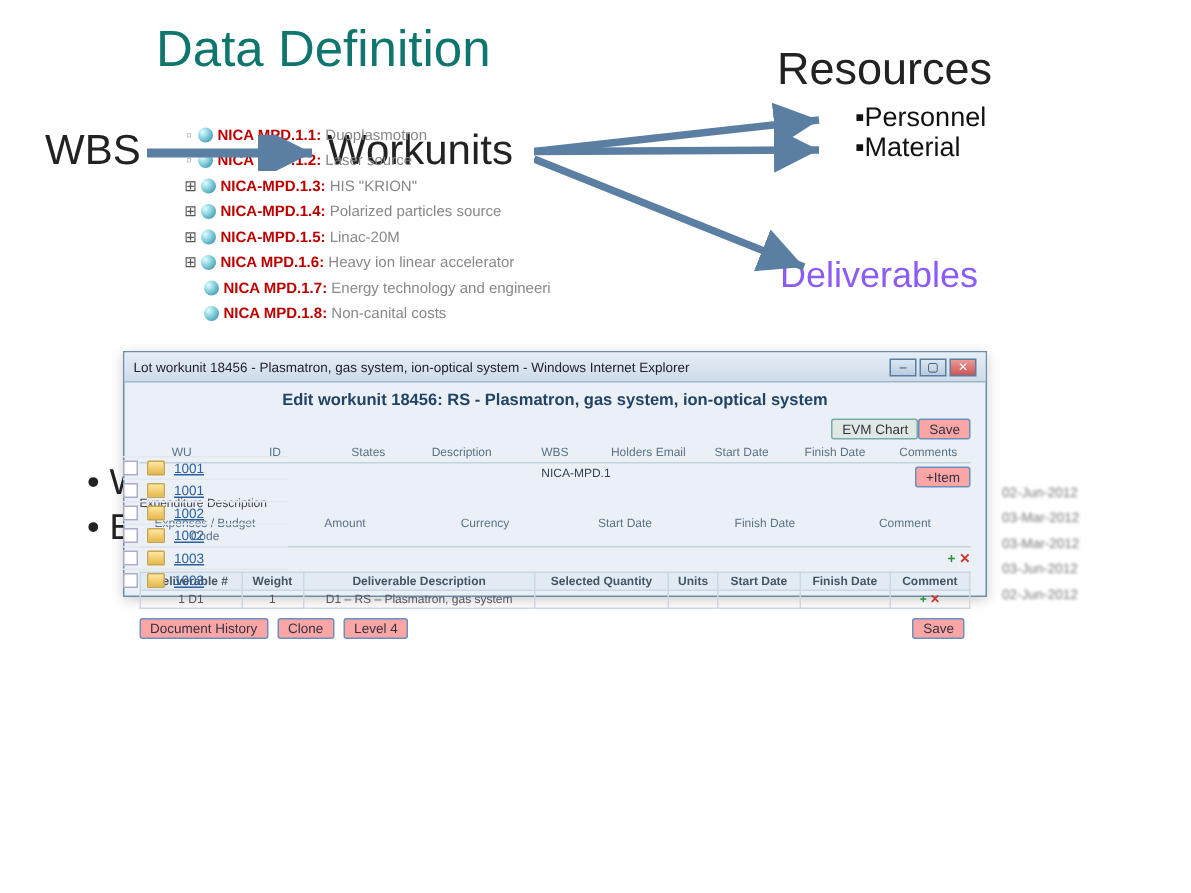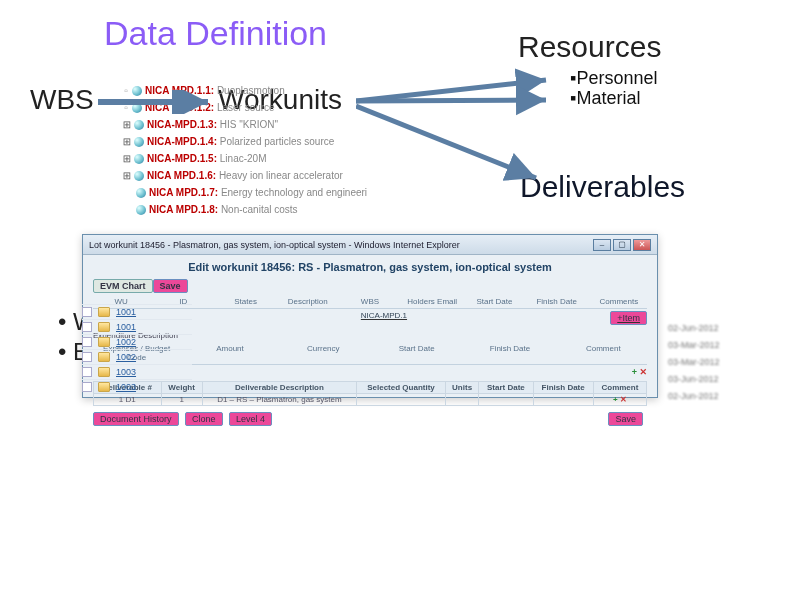--- a/index.html
+++ b/index.html
@@ -7,26 +7,26 @@
     width: 794px;
     height: 595px;
     background: #fff;
     font-family: Arial, sans-serif;
     position: relative;
     overflow: hidden;
   }
   .title {
     position: absolute;
     font-size: 34px;
-    color: #8b5cf6;
+    color: #0f766e;
   }
   .wbs { position: absolute; font-size: 28px; color: #222; }
   .workunits { position: absolute; font-size: 28px; color: #222; }
   .resources { position: absolute; font-size: 30px; color: #222; }
-  .deliverables { position: absolute; font-size: 30px; color: #0f172a; }
+  .deliverables { position: absolute; font-size: 24px; color: #8b5cf6; }
   .sub { position: absolute; font-size: 18px; color: #111; }
   .bullet { position: absolute; font-size: 24px; color: #222; }
 
   .tree {
     position: absolute;
     font-size: 10px;
     color: #b33;
     line-height: 1.7;
   }
   .tree .row { white-space: nowrap; filter: blur(0.3px); }
@@ -70,21 +70,21 @@
     font-size: 8px; line-height: 10px; text-align: center;
     color: #234;
   }
   .winbtn.close { background: linear-gradient(#e99,#c55); color:#fff; }
   .dialog .inner { padding: 6px 10px; filter: blur(0.4px); }
   .dialog .subtitle { text-align: center; font-weight: bold; font-size: 11px; color: #224466; margin-bottom: 6px; }
   .chip {
     display: inline-block; border: 1px solid #7aa; background: #dfe8e2;
     padding: 1px 6px; font-size: 9px; color: #334; border-radius: 2px;
   }
-  .chip.blue { border-color: #6a8fc0; background: #ec4899; }
+  .chip.blue { border-color: #6a8fc0; background: #fca5a5; }
   .headrow { display:flex; gap:6px; margin-top:4px; border-bottom:1px solid #c3d2df; padding-bottom:2px; }
   .headrow span { color:#5a728a; font-size:8px; flex:1; text-align:center; }
   .dialog table { width:100%; border-collapse: collapse; margin-top:4px; }
   .dialog td, .dialog th { border:1px solid #cbd7e2; padding:1px 4px; font-size:8px; color:#556; text-align:center; }
   .dialog th { background:#e2ebf3; color:#456; }
   .buttons { margin-top:6px; }
   .buttons .chip { margin-right:4px; }
 
   .listing {
     position: absolute;
@@ -172,36 +172,36 @@
   <div class="titlebar">
     <span>Lot workunit 18456 - Plasmatron, gas system, ion-optical system - Windows Internet Explorer</span>
     <span class="winbtns">
       <span class="winbtn">–</span>
       <span class="winbtn">▢</span>
       <span class="winbtn close">✕</span>
     </span>
   </div>
   <div class="inner">
     <div class="subtitle">Edit workunit 18456: RS - Plasmatron, gas system, ion-optical system</div>
-    <div style="display:flex; justify-content:flex-start;font-weight:bold;">
+    <div style="display:flex; justify-content:flex-end;">
       <span class="chip">EVM Chart</span>
       <span class="chip blue">Save</span>
     </div>
     <div class="headrow">
       <span>WU</span>
         <span>ID</span>
         <span>States</span>
       <span>Description</span>
         <span>WBS</span>
         <span>Holders Email</span>
       <span>Start Date</span>
         <span>Finish Date</span>
         <span>Comments</span>
     </div>
-    <div style="display:flex; gap:0; margin-top:2px;text-decoration:underline;">
+    <div style="display:flex; gap:0; margin-top:2px;">
       <span style="flex:1"></span>
         <span style="flex:1"></span>
         <span style="flex:1"></span>
         <span style="flex:1"></span>
       <span style="flex:1; text-align:center; color:#345; font-size:8px;">NICA-MPD.1</span>
       <span style="flex:1"></span>
         <span style="flex:1"></span>
         <span style="flex:1"></span>
       <span class="chip blue">+Item</span>
     </div>

